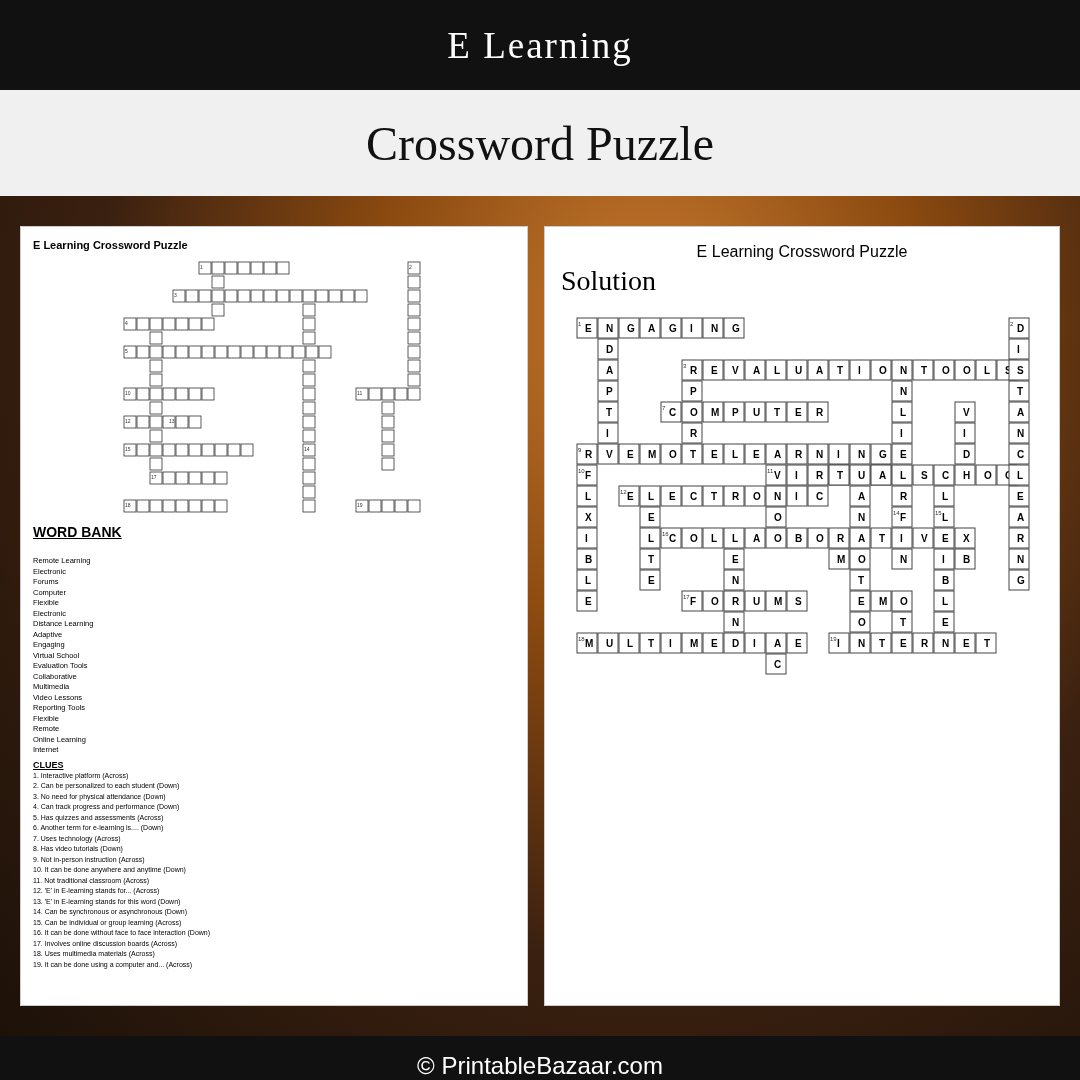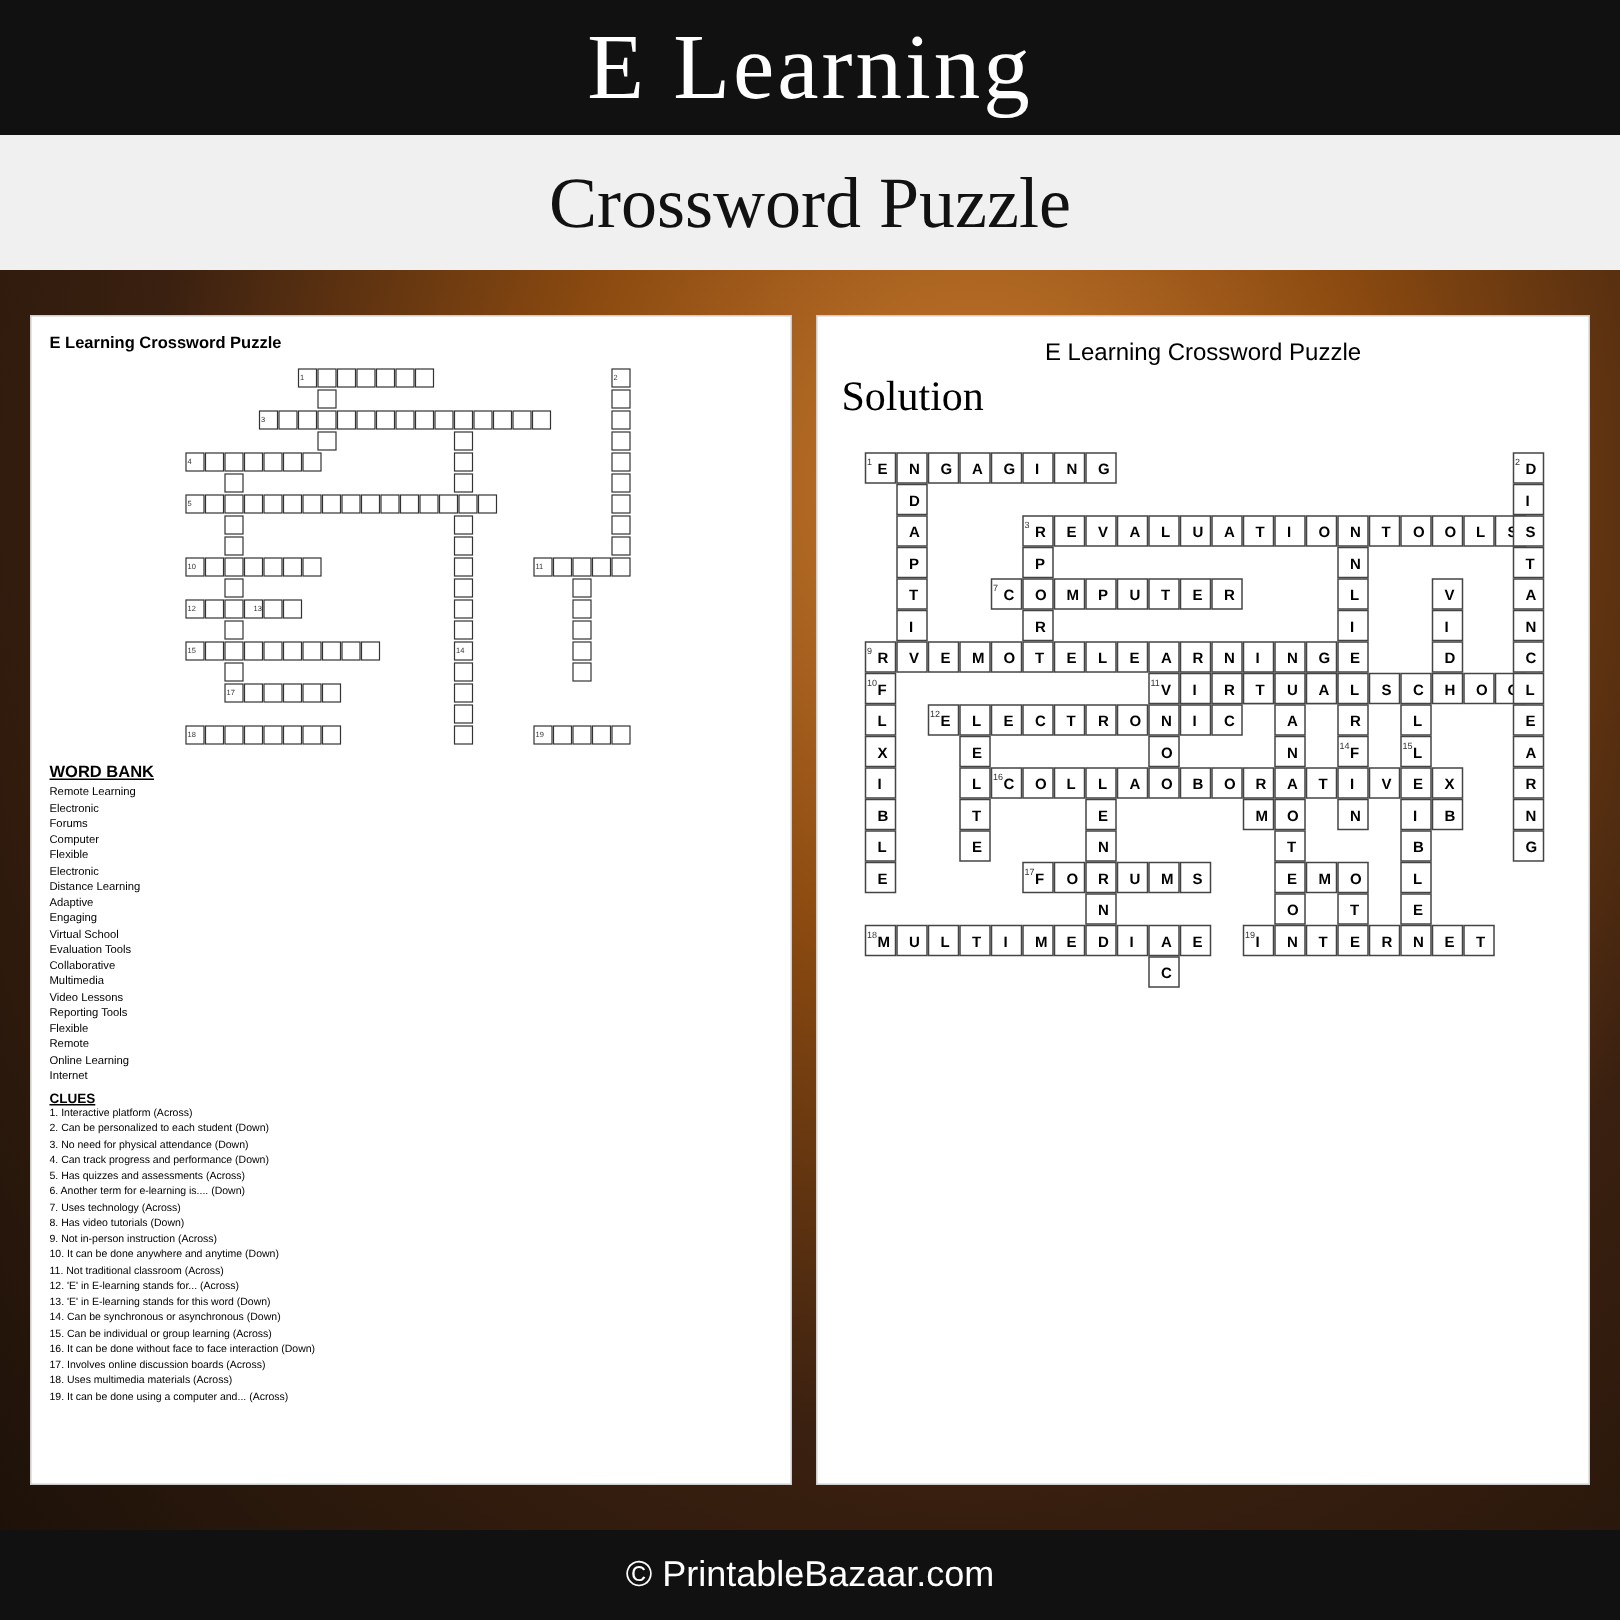--- a/index.html
+++ b/index.html
@@ -27,33 +27,33 @@
       z-index: 10;
       background: #111;
       width: 100%;
       height: 90px;
       display: flex;
       align-items: center;
       justify-content: center;
     }
     .top-title {
       color: #fff;
-      font-size: 62px;
+      font-size: 37px;
       font-weight: 400;
       letter-spacing: 2px;
       font-family: Georgia, serif;
     }
 
     
     .subtitle-bar {
       position: relative;
       z-index: 10;
       background: #f0f0f0;
       width: 100%;
-      height: 90px;
+      height: 106px;
       display: flex;
       align-items: center;
       justify-content: center;
     }
     .subtitle-title {
       color: #111;
       font-size: 48px;
       font-weight: 400;
       font-family: Georgia, serif;
     }
@@ -79,21 +79,21 @@
     }
 
     .panel-title {
       font-size: 11px;
       font-weight: bold;
       margin-bottom: 6px;
     }
 
     
     .word-bank-section { margin-bottom: 4px; }
-    .word-bank-title { font-size: 11px; font-weight: bold; text-decoration: underline; margin-bottom: 2px; }
+    .word-bank-title { font-size: 14px; font-weight: bold; text-decoration: underline; margin-bottom: 16px; }
     .word-bank-list { font-size: 7.5px; line-height: 1.4; }
 
     
     .crossword-grid-container {
       display: flex;
       justify-content: center;
       margin-bottom: 6px;
     }
 
     

